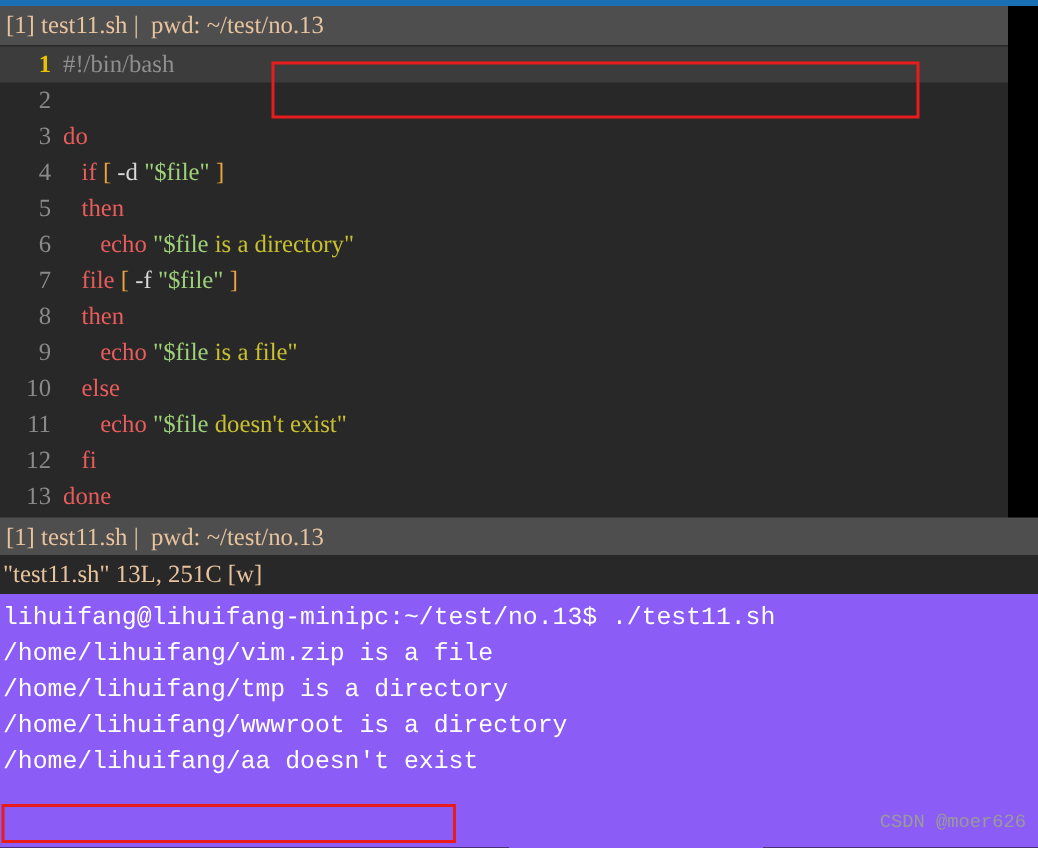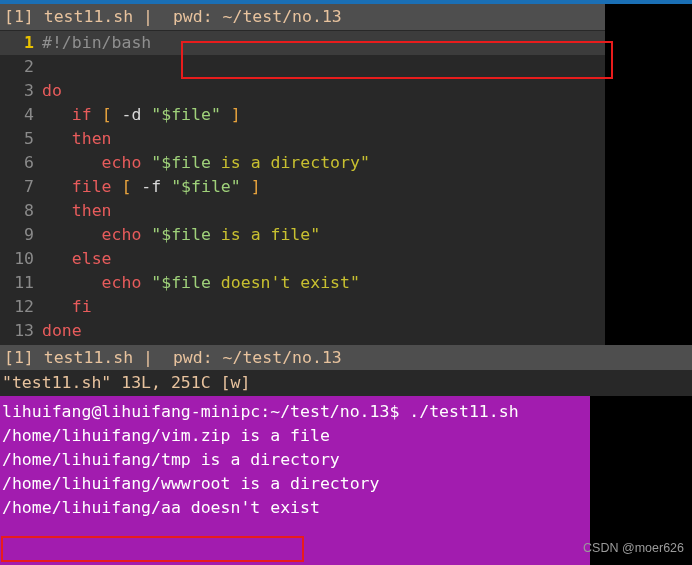--- a/index.html
+++ b/index.html
@@ -27,23 +27,24 @@
     left: 0; top: 0;
     width: 692px;
     height: 4px;
     background: #1a6fb5;
   }
 
   
   .vim-pane {
     position: absolute;
     left: 0; top: 4px;
-    width: 605px;
+    width: 672px;
     height: 392px;
     background: #282828;
+    font-family: Liberation Serif, serif;
   }
 
   .vim-tabline {
     height: 26px;
     background: #4e4e4e;
     color: #e8c39e;
     font-size: 16.5px;
     line-height: 26px;
     padding-left: 4px;
     white-space: pre;
@@ -129,25 +130,26 @@
     padding-left: 2px;
     box-sizing: border-box;
     white-space: pre;
   }
 
   
   .term-pane {
     position: absolute;
     left: 0;
     top: 396px;
-    width: 590px;
+    width: 692px;
     height: 169px;
-    background: #a21caf;
+    background: #8b5cf6;
     padding-top: 4px;
     box-sizing: border-box;
+    font-family: Liberation Mono, monospace;
   }
   .term-line {
     height: 24px;
     line-height: 24px;
     font-size: 16.5px;
     color: #ffffff;
     white-space: pre;
     padding-left: 2px;
   }
 
@@ -171,21 +173,21 @@
     height: 26px;
   }
 
   
   .watermark {
     position: absolute;
     right: 8px;
     bottom: 10px;
     color: #9a9a9a;
     font-size: 12.5px;
-    font-family: Liberation Sans, sans-serif;
+    font-family: Liberation Mono, monospace;
     white-space: pre;
   }
 </style>
 </head>
 <body>
 
 <div id="app">
 
   <div class="top-strip"></div>
 

